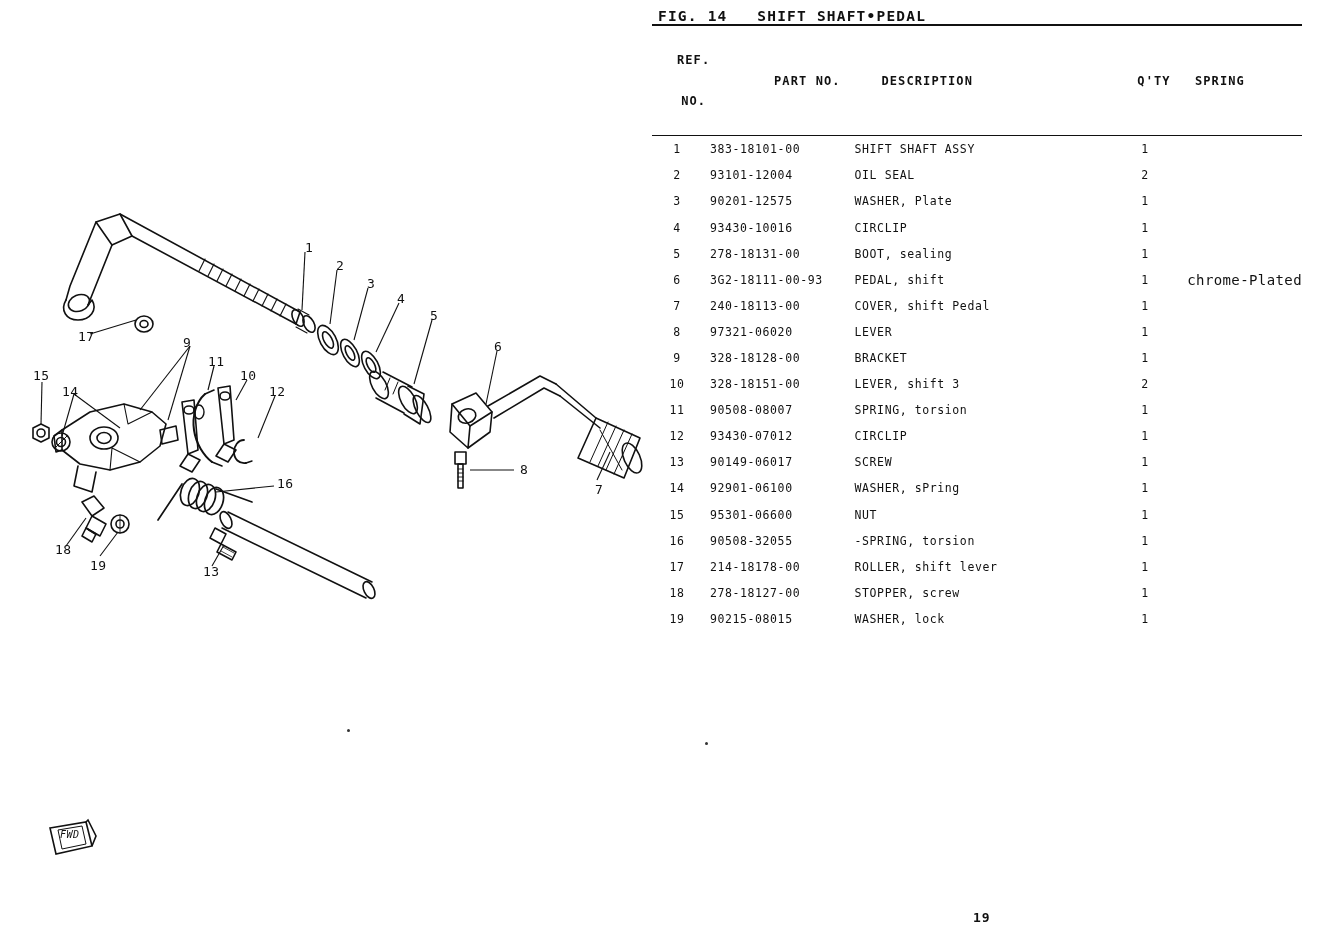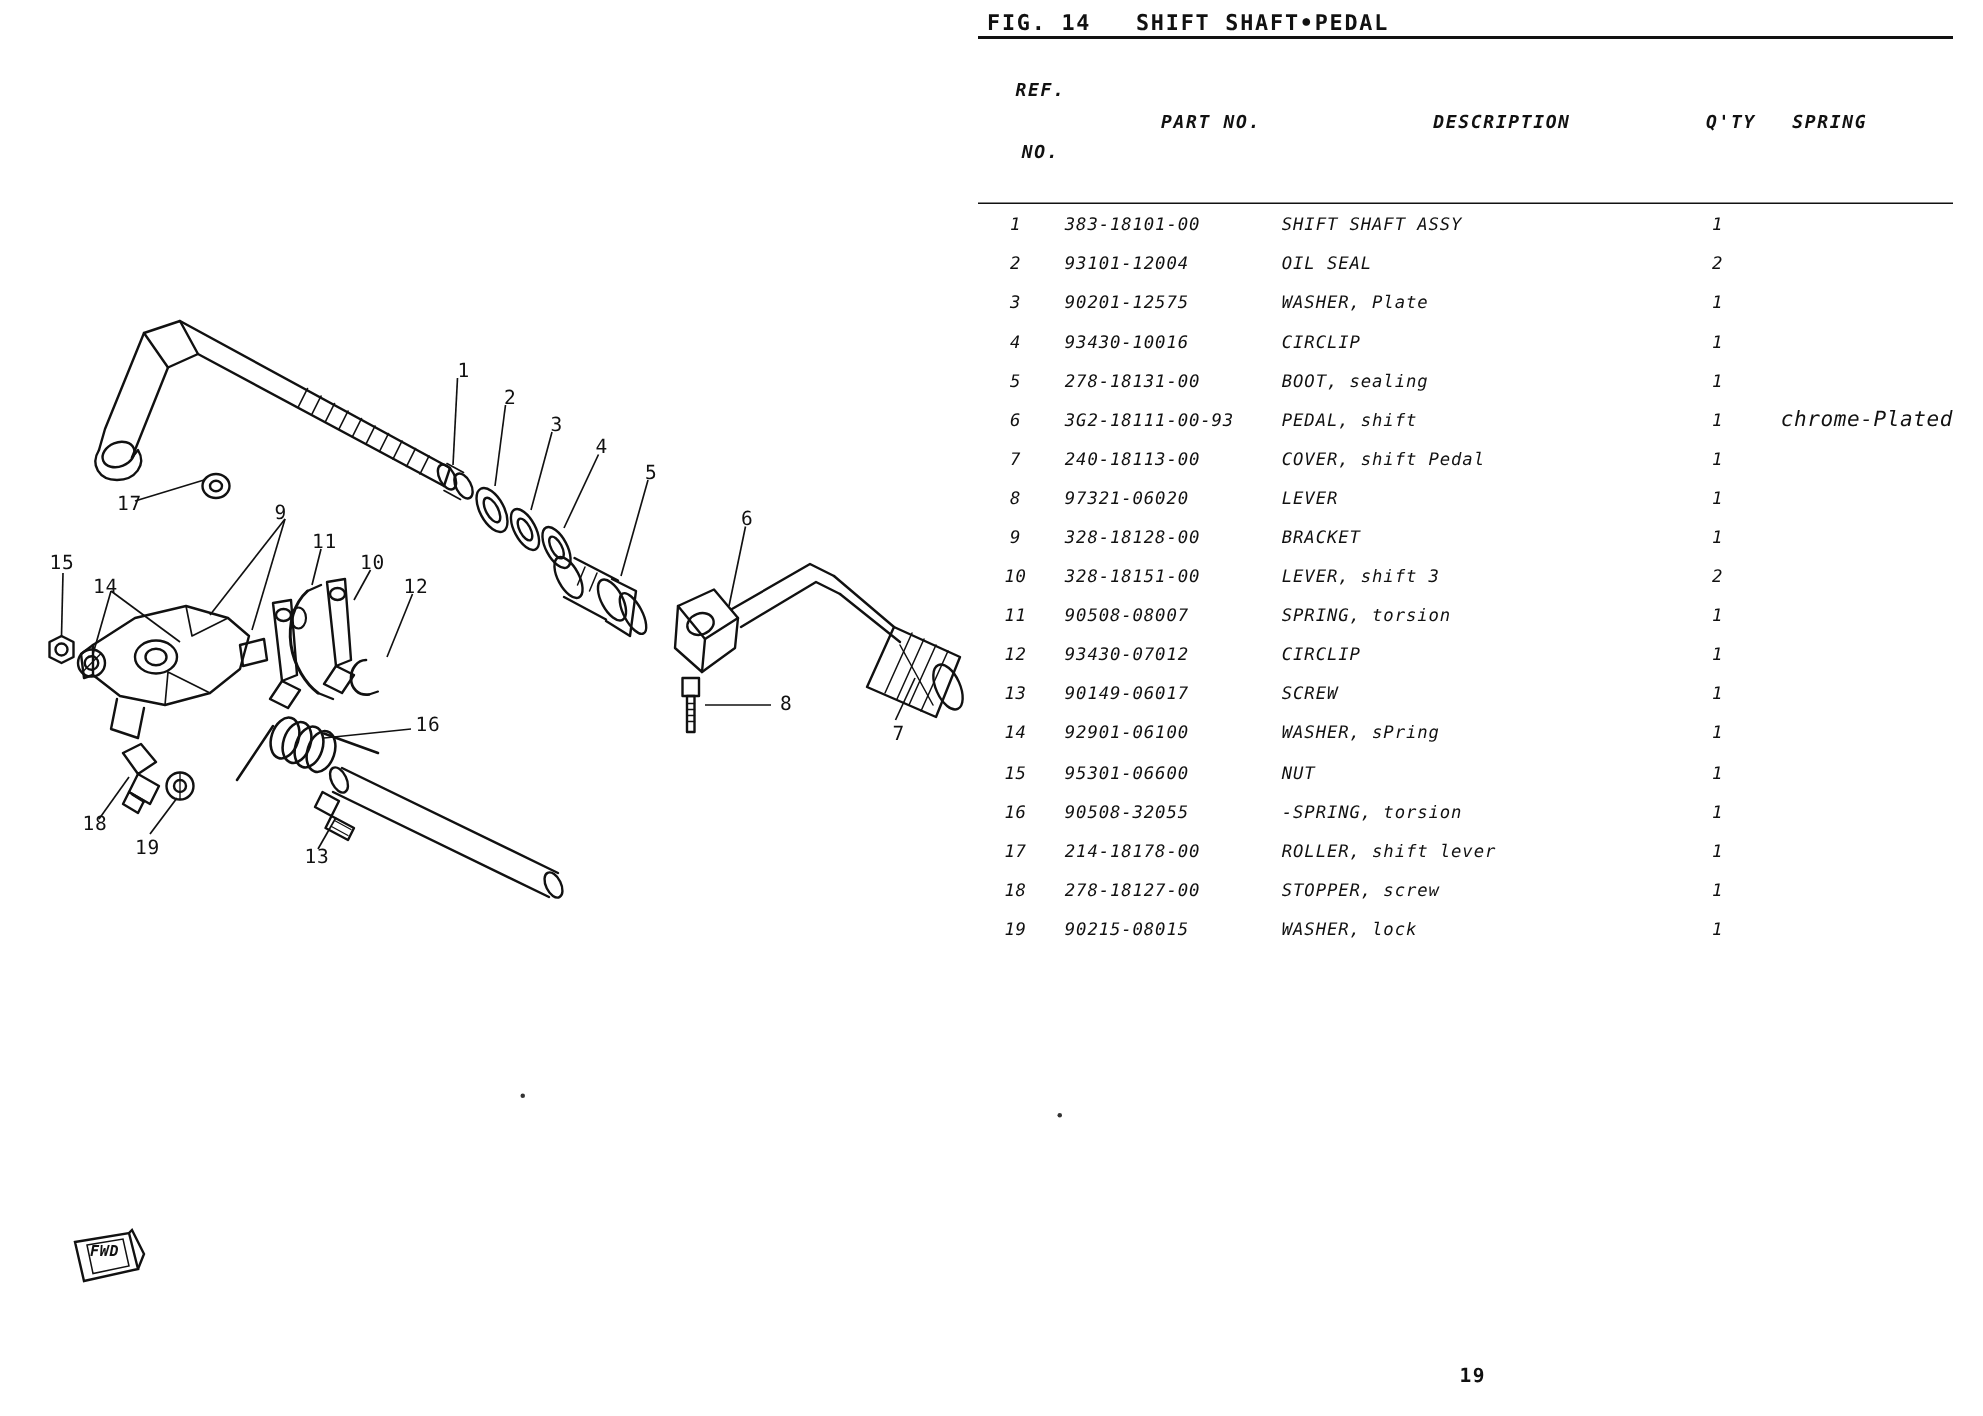--- a/index.html
+++ b/index.html
@@ -36,36 +36,35 @@
     background: #111;
     width: 100%;
   }
   .rule.thin { height: 1px; }
 
   table.parts {
     width: 100%;
     border-collapse: collapse;
     font-size: 11.5px;
     letter-spacing: 0.4px;
-    font-style: italic;
   }
   table.parts th, table.parts td {
     padding: 0;
     vertical-align: middle;
   }
   thead tr.head-row th {
     height: 44px;
     font-weight: bold;
     font-size: 12px;
     letter-spacing: 1.1px;
     white-space: pre;
   }
   .col-ref   { width: 52px;  text-align: center; }
   .col-part  { width: 140px; text-align: center; padding-left: 8px !important; }
-  .col-desc  { width: 268px; text-align: center; padding-left: 10px !important; }
+  .col-desc  { width: 268px; text-align: left; padding-left: 10px !important; }
   .col-qty   { width: 72px;  }
   .col-rem   { width: 118px; text-align: left; padding-left: 8px !important; }
 
   tbody tr td { height: 26.1px; }
   td.ref   { text-align: center; }
   td.part  { text-align: left; padding-left: 8px !important; letter-spacing: 0.6px; }
   td.desc  { text-align: left; padding-left: 10px !important; letter-spacing: 0.6px; }
   td.qty   { text-align: center; }
   td.rem   { text-align: right; padding-left: 8px !important; font-size: 14px; }
 
@@ -100,21 +99,21 @@
     font-size: 13px;
     font-weight: bold;
     letter-spacing: 1px;
   }
   #fwd-label {
     position: absolute;
     left: 60px;
     top: 829px;
     font-size: 10px;
     font-style: italic;
-    font-weight: bold;
+    font-weight: normal;
     letter-spacing: 0.5px;
   }
   .speck {
     position: absolute;
     width: 3px;
     height: 3px;
     background: #333;
     border-radius: 50%;
   }
 </style>

